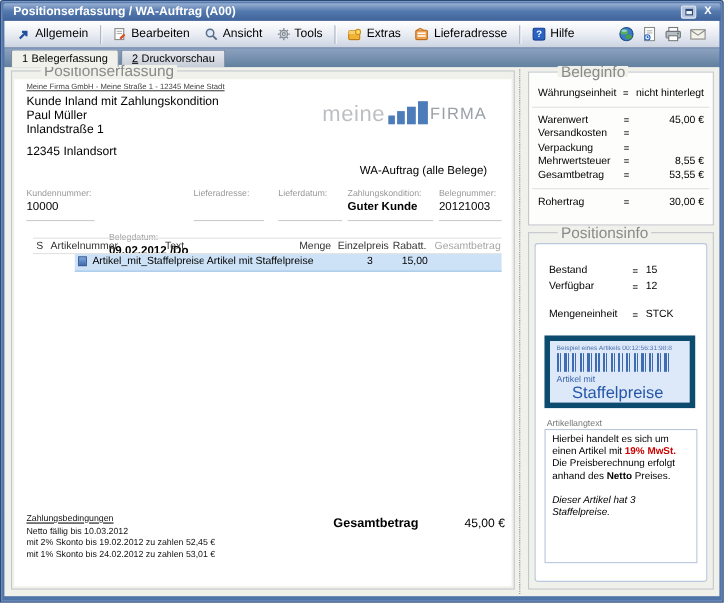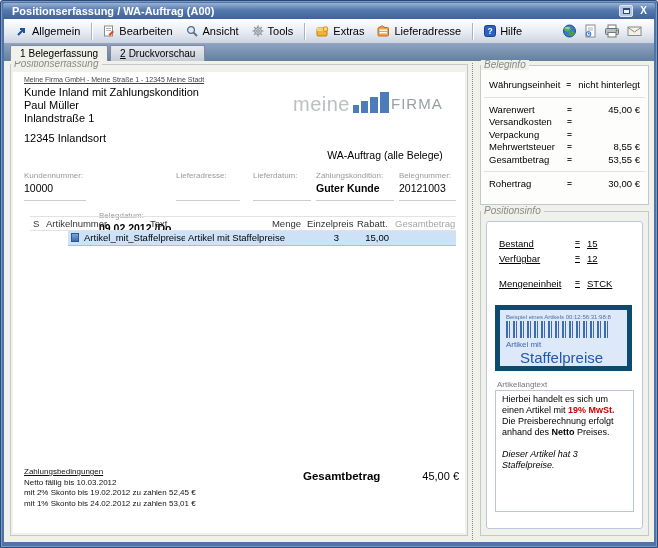--- a/index.html
+++ b/index.html
@@ -36,22 +36,22 @@
     background:linear-gradient(180deg,#8da2c0,#62809f);}
   .tabs{position:absolute;left:6px;bottom:0;display:flex;align-items:flex-end;}
   .tab{display:inline-flex;align-items:center;font-size:10px;padding:2px 9px 2px;margin-right:2px;
     border:1px solid #7e8aa0;border-bottom:none;border-radius:2px 2px 0 0;white-space:nowrap;}
   .tab.active{background:#f0f1ea;position:relative;z-index:2;}
   .tab.inactive{background:linear-gradient(#e9ebef,#c6ccd7);}
   .tab .mn{text-decoration:underline;}
   .tab .num{margin-right:3px;}
   
   .content{position:absolute;left:3px;top:60px;right:3px;bottom:5px;background:#f0f1ea;}
-  .group-label{position:absolute;top:-6px;left:0;background:#f0f1ea;padding:0 3px;
-    font-size:10px;color:#8a8a8a;line-height:10px;white-space:nowrap;font-style:italic;}
+  .group-label{position:absolute;top:-6px;left:26px;background:#f0f1ea;padding:0 3px;
+    font-size:14px;color:#8a8a8a;line-height:10px;white-space:nowrap;}
   .pos-group{position:absolute;left:6px;top:3px;width:458px;bottom:6px;border:1px solid #c3c7ce;}
   .doc{position:absolute;left:2px;top:7px;right:2px;bottom:2px;background:#fff;overflow:hidden;}
   
   .sender{position:absolute;left:11px;top:4px;font-size:7px;color:#444;text-decoration:underline;white-space:nowrap;}
   .recipient{position:absolute;left:11px;top:14px;font-size:11px;line-height:13px;}
   .city{position:absolute;left:11px;top:60px;font-size:11px;}
   .logo{position:absolute;top:20px;left:280px;display:flex;align-items:flex-end;}
   .logo-meine{font-size:20px;color:#bcbfc2;line-height:18px;letter-spacing:0.5px;}
   .logo-bars{display:flex;align-items:flex-end;margin:0 2px 0 3px;gap:2px;}
   .logo-bars i{display:block;background:#4d7cba;}
@@ -92,21 +92,21 @@
   .info-row{display:flex;align-items:baseline;padding:0 8px;font-size:9.5px;height:12.5px;}
   .info-label{width:78px;white-space:nowrap;}
   .info-eq{width:12px;font-size:8.5px;font-weight:bold;color:#333;}
   .info-val{flex:1;text-align:right;white-space:nowrap;}
   .info-val.left{text-align:left;}
   .info-sep{border-top:1px solid #e0e0e0;margin:5px 3px 6px;}
   .positionsinfo{position:absolute;left:2px;right:4px;top:150px;bottom:4px;border:1px solid #c3c7ce;}
   .pi-inner{position:absolute;left:5px;right:5px;top:9px;bottom:6px;background:#fff;
     border:1px solid #bac7dc;border-radius:3px;overflow:hidden;}
   .pi-rows{padding-top:16px;}
-  .pi-row{display:flex;align-items:flex-start;padding:0 12px;font-size:9.5px;height:15px;text-decoration:underline;}
+  .pi-row{display:flex;align-items:center;padding:0 12px;font-size:9.5px;height:15px;}
   .pi-row .info-label{width:76px;}
   .pi-row.gap{margin-top:10px;}
   .pi-row .info-val{text-align:left;}
   .image-box{margin:12px 10px 0 8px;height:66px;background:#dde9f8;border:5px solid #0c4a6e;padding:4px 6px 0;}
   .img-caption{font-size:6px;color:#4a6fb0;white-space:nowrap;overflow:hidden;}
   .barcode{height:17px;width:104px;margin-top:1px;
     background:repeating-linear-gradient(90deg,#3f6bb0 0 2px,#dde9f8 2px 3px,#3f6bb0 3px 4px,#dde9f8 4px 7px);}
   .img-line1{font-size:8px;color:#3b66ad;margin-top:2px;}
   .img-line2{font-size:15px;color:#2456aa;margin-left:14px;line-height:17px;}
   .alt-group{margin:9px 8px 0;}

